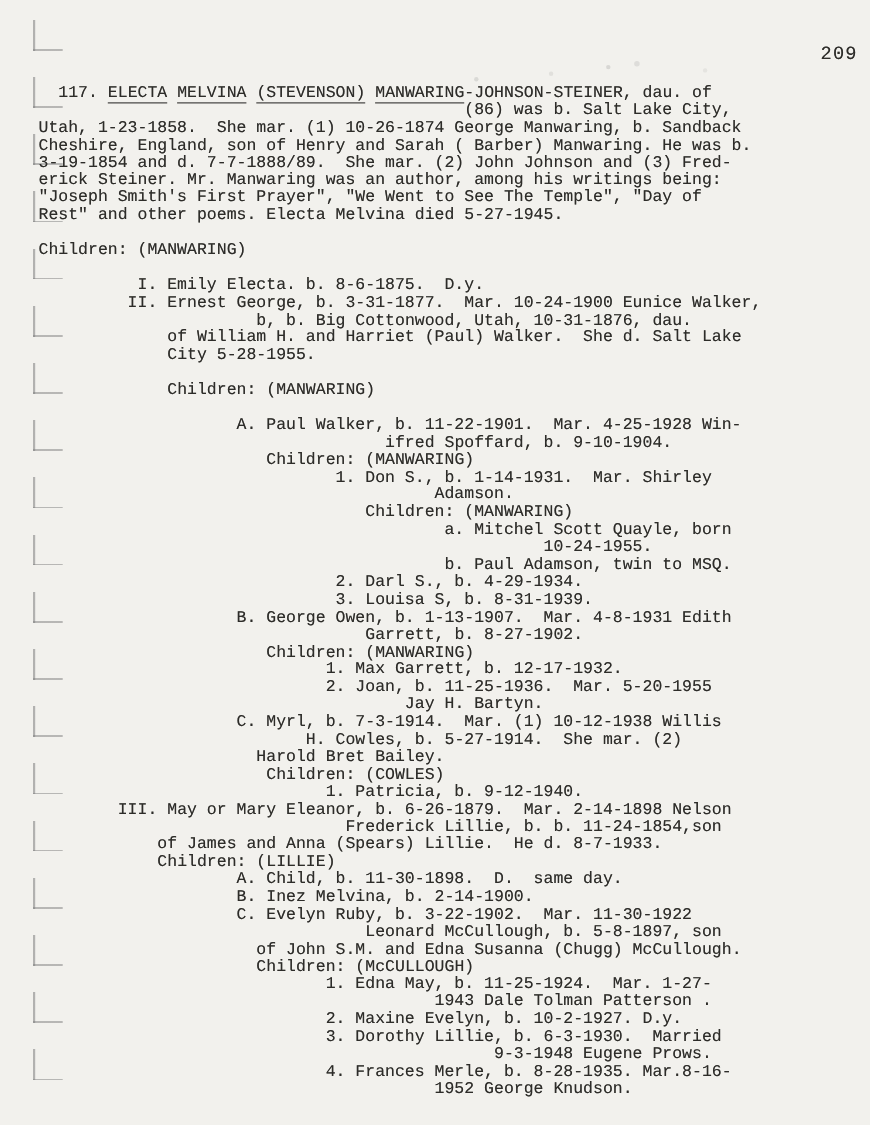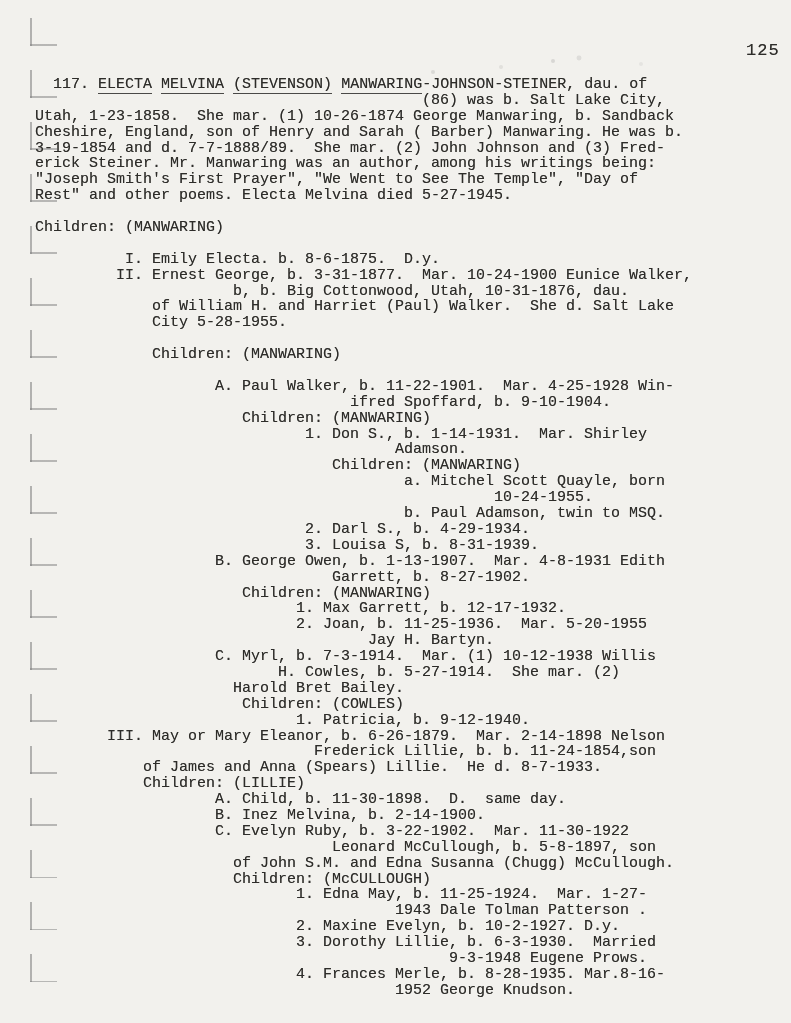--- a/index.html
+++ b/index.html
@@ -50,15 +50,15 @@
       640px 63px 0 1px rgba(80,80,80,.08);
   }
 </style>
 </head>
 <body>
 
 <div class="paper">
   <div class="marks-v"></div>
   <div class="marks-h"></div>
   <div class="specks"></div>
-  <div class="page-number">125</div>
+  <div class="page-number">209</div>
   <div class="doc"><div class="line">  <span>117. </span><span class="u">ELECTA</span><span> </span><span class="u">MELVINA</span><span> </span><span class="u">(STEVENSON)</span><span> </span><span class="u">MANWARING</span><span>-JOHNSON-STEINER, dau. of</span></div><div class="line">                                           <span>(86) was b. Salt Lake City,</span></div><div class="line"><span>Utah, 1-23-1858.  She mar. (1) 10-26-1874 George Manwaring, b. Sandback</span></div><div class="line"><span>Cheshire, England, son of Henry and Sarah ( Barber) Manwaring. He was b.</span></div><div class="line"><span>3-19-1854 and d. 7-7-1888/89.  She mar. (2) John Johnson and (3) Fred-</span></div><div class="line"><span>erick Steiner. Mr. Manwaring was an author, among his writings being:</span></div><div class="line"><span>"Joseph Smith's First Prayer", "We Went to See The Temple", "Day of</span></div><div class="line"><span>Rest" and other poems. Electa Melvina died 5-27-1945.</span></div><div class="line"></div><div class="line"><span>Children: (MANWARING)</span></div><div class="line"></div><div class="line">          <span>I. Emily Electa. b. 8-6-1875.  D.y.</span></div><div class="line">         <span>II. Ernest George, b. 3-31-1877.  Mar. 10-24-1900 Eunice Walker,</span></div><div class="line">                      <span>b, b. Big Cottonwood, Utah, 10-31-1876, dau.</span></div><div class="line">             <span>of William H. and Harriet (Paul) Walker.  She d. Salt Lake</span></div><div class="line">             <span>City 5-28-1955.</span></div><div class="line"></div><div class="line">             <span>Children: (MANWARING)</span></div><div class="line"></div><div class="line">                    <span>A. Paul Walker, b. 11-22-1901.  Mar. 4-25-1928 Win-</span></div><div class="line">                                   <span>ifred Spoffard, b. 9-10-1904.</span></div><div class="line">                       <span>Children: (MANWARING)</span></div><div class="line">                              <span>1. Don S., b. 1-14-1931.  Mar. Shirley</span></div><div class="line">                                        <span>Adamson.</span></div><div class="line">                                 <span>Children: (MANWARING)</span></div><div class="line">                                         <span>a. Mitchel Scott Quayle, born</span></div><div class="line">                                                   <span>10-24-1955.</span></div><div class="line">                                         <span>b. Paul Adamson, twin to MSQ.</span></div><div class="line">                              <span>2. Darl S., b. 4-29-1934.</span></div><div class="line">                              <span>3. Louisa S, b. 8-31-1939.</span></div><div class="line">                    <span>B. George Owen, b. 1-13-1907.  Mar. 4-8-1931 Edith</span></div><div class="line">                                 <span>Garrett, b. 8-27-1902.</span></div><div class="line">                       <span>Children: (MANWARING)</span></div><div class="line">                             <span>1. Max Garrett, b. 12-17-1932.</span></div><div class="line">                             <span>2. Joan, b. 11-25-1936.  Mar. 5-20-1955</span></div><div class="line">                                     <span>Jay H. Bartyn.</span></div><div class="line">                    <span>C. Myrl, b. 7-3-1914.  Mar. (1) 10-12-1938 Willis</span></div><div class="line">                           <span>H. Cowles, b. 5-27-1914.  She mar. (2)</span></div><div class="line">                      <span>Harold Bret Bailey.</span></div><div class="line">                       <span>Children: (COWLES)</span></div><div class="line">                             <span>1. Patricia, b. 9-12-1940.</span></div><div class="line">        <span>III. May or Mary Eleanor, b. 6-26-1879.  Mar. 2-14-1898 Nelson</span></div><div class="line">                               <span>Frederick Lillie, b. b. 11-24-1854,son</span></div><div class="line">            <span>of James and Anna (Spears) Lillie.  He d. 8-7-1933.</span></div><div class="line">            <span>Children: (LILLIE)</span></div><div class="line">                    <span>A. Child, b. 11-30-1898.  D.  same day.</span></div><div class="line">                    <span>B. Inez Melvina, b. 2-14-1900.</span></div><div class="line">                    <span>C. Evelyn Ruby, b. 3-22-1902.  Mar. 11-30-1922</span></div><div class="line">                                 <span>Leonard McCullough, b. 5-8-1897, son</span></div><div class="line">                      <span>of John S.M. and Edna Susanna (Chugg) McCullough.</span></div><div class="line">                      <span>Children: (McCULLOUGH)</span></div><div class="line">                             <span>1. Edna May, b. 11-25-1924.  Mar. 1-27-</span></div><div class="line">                                        <span>1943 Dale Tolman Patterson .</span></div><div class="line">                             <span>2. Maxine Evelyn, b. 10-2-1927. D.y.</span></div><div class="line">                             <span>3. Dorothy Lillie, b. 6-3-1930.  Married</span></div><div class="line">                                              <span>9-3-1948 Eugene Prows.</span></div><div class="line">                             <span>4. Frances Merle, b. 8-28-1935. Mar.8-16-</span></div><div class="line">                                        <span>1952 George Knudson.</span></div></div>
 </div>
 
 </body></html>

